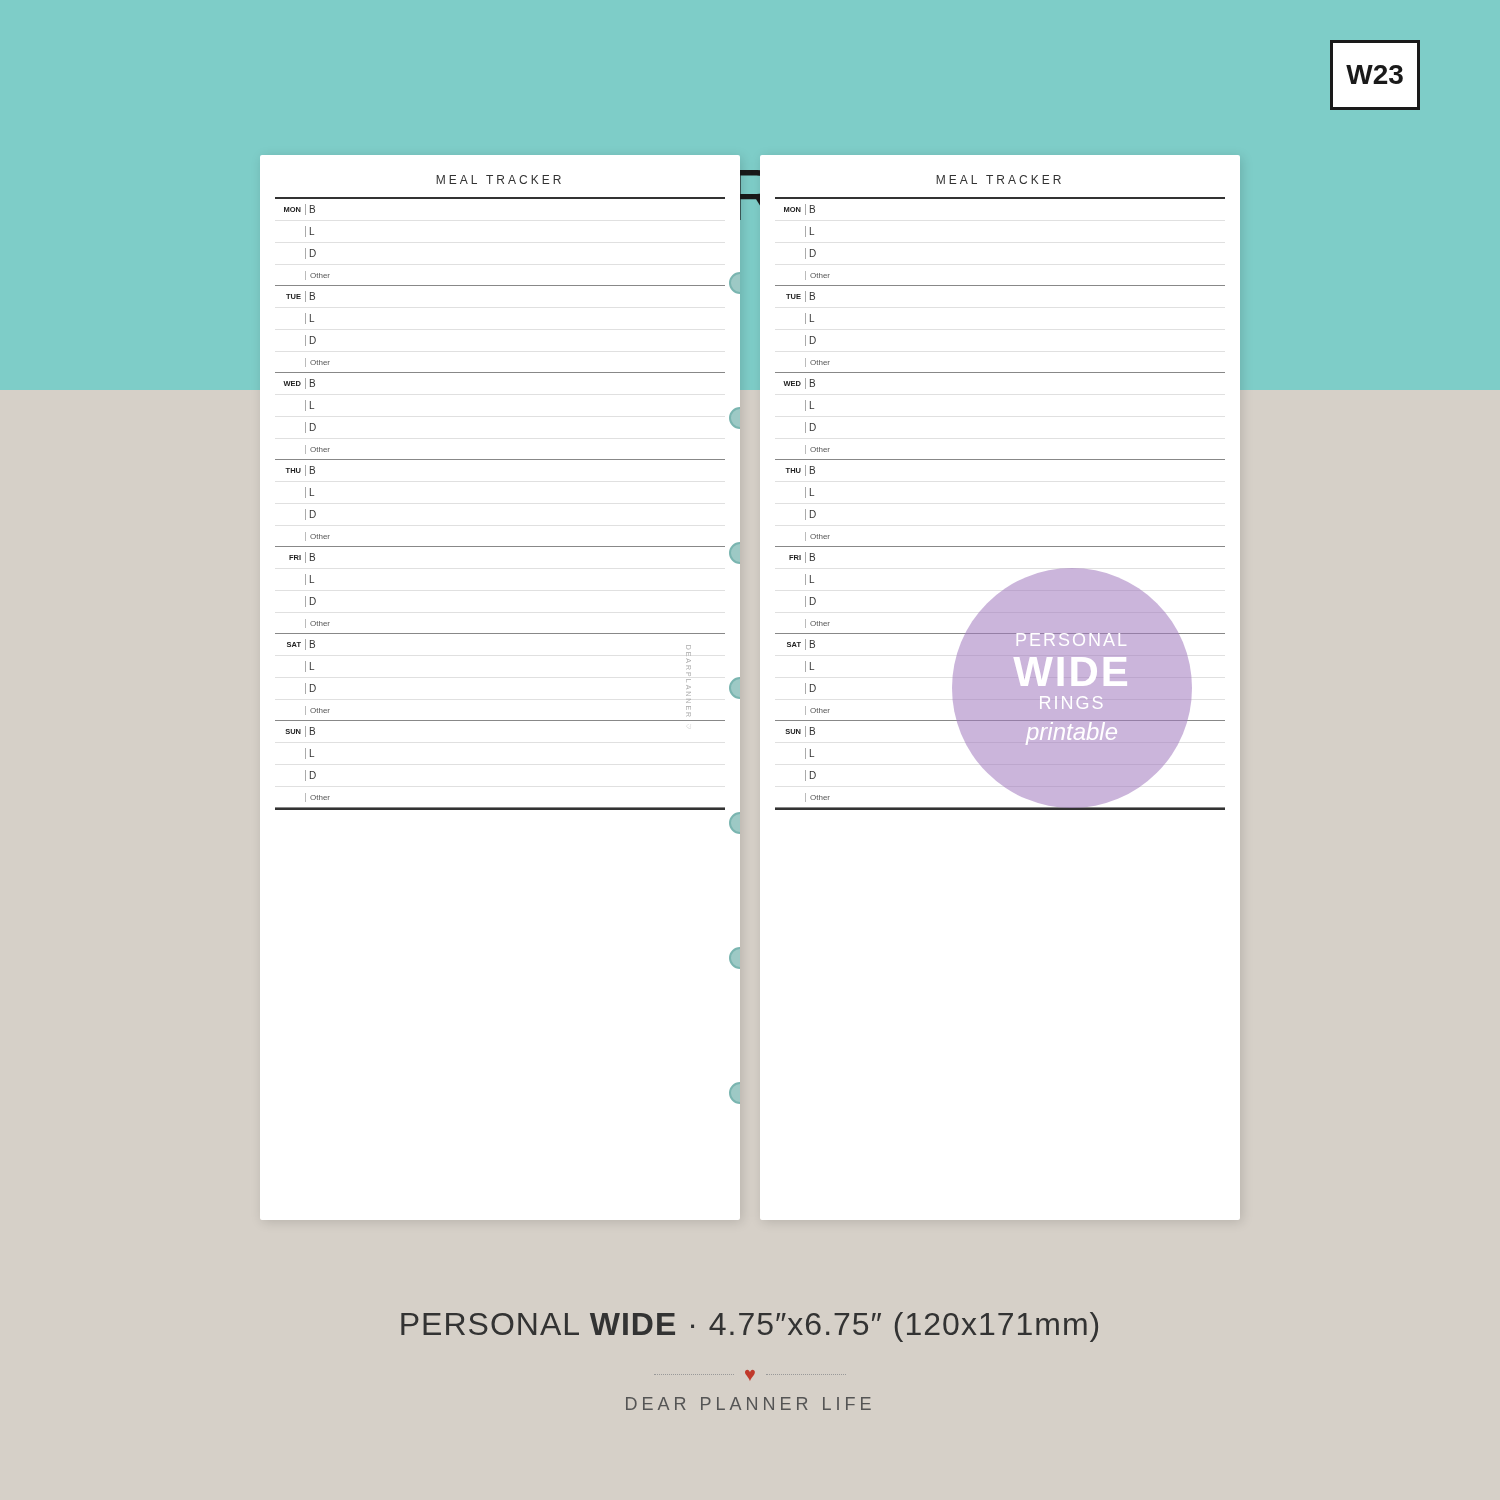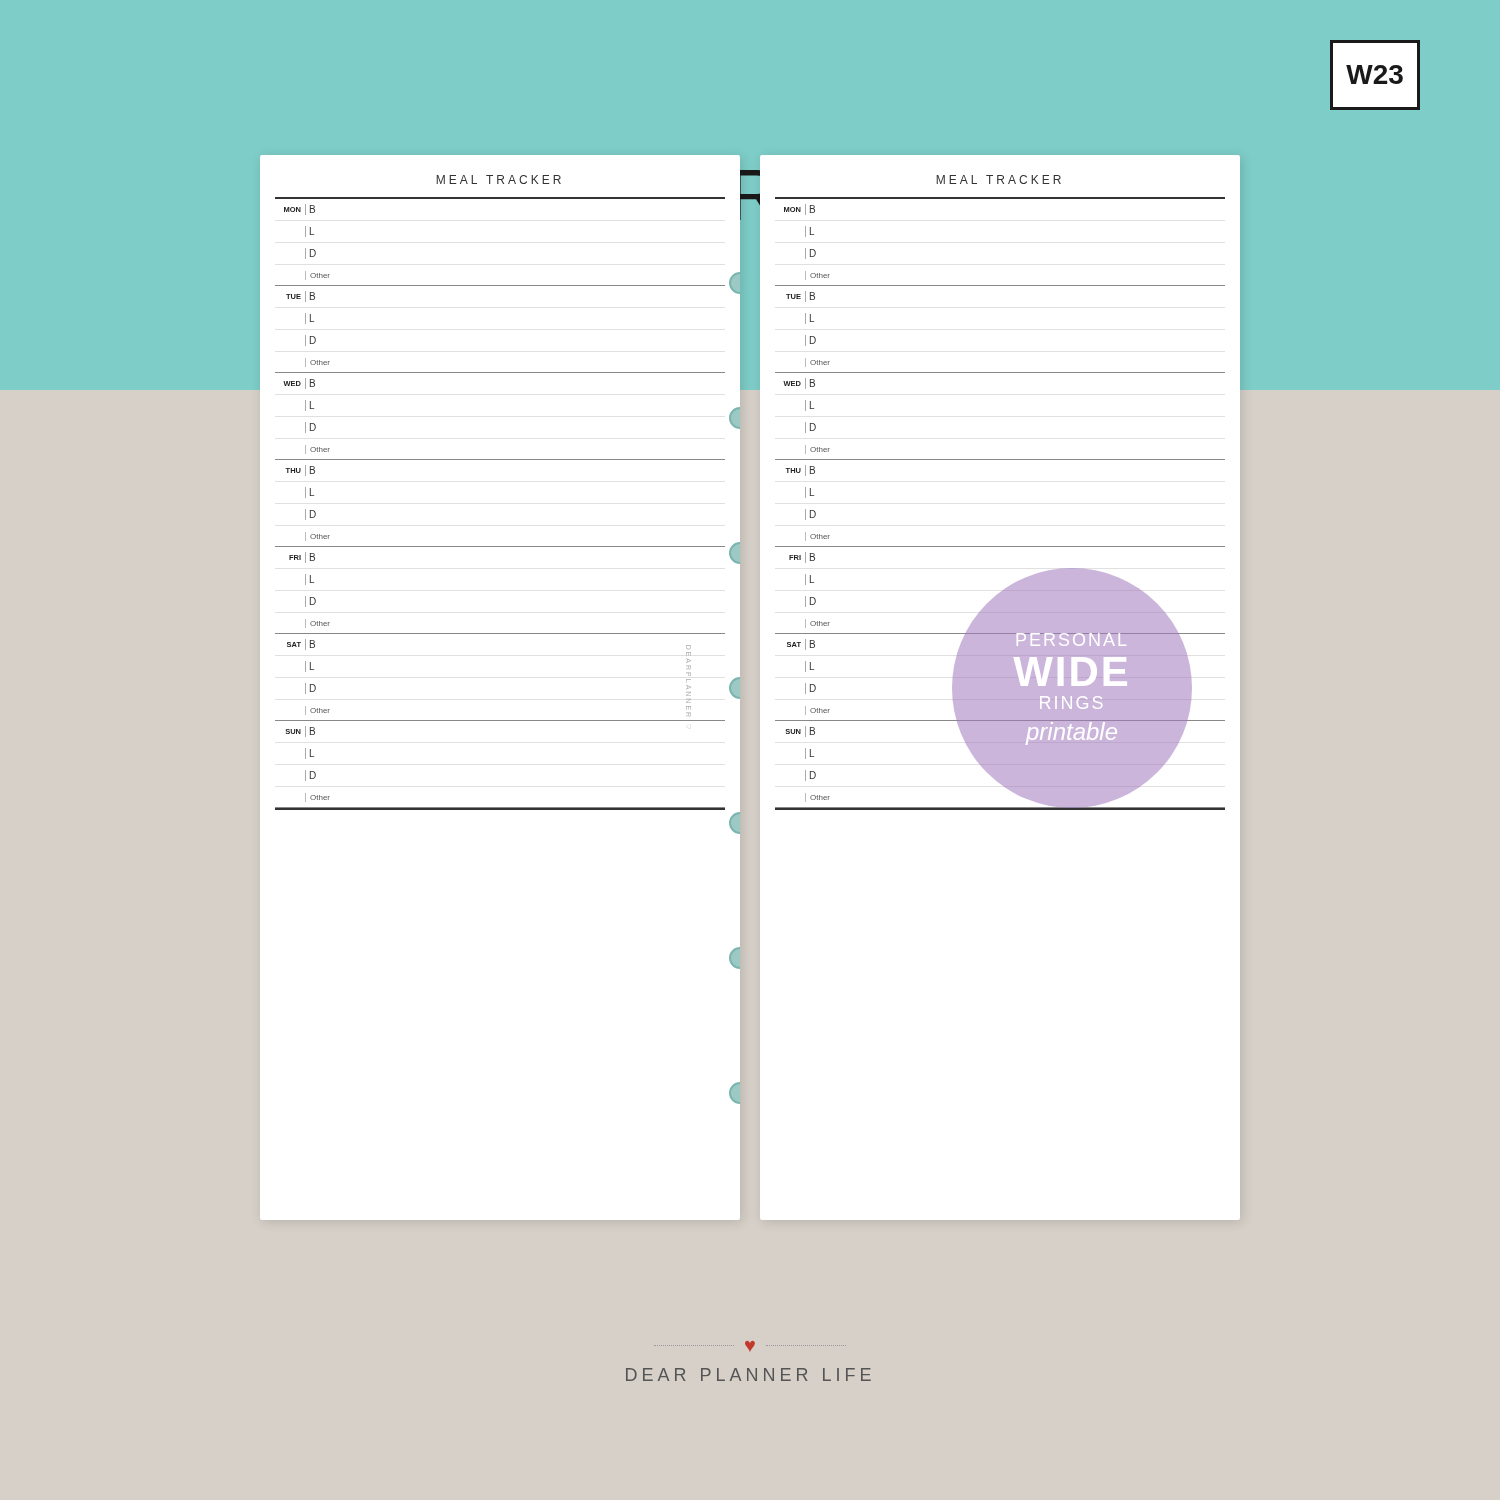--- a/index.html
+++ b/index.html
@@ -1207,20 +1207,25 @@
       <div class="watermark-personal">PERSONAL</div>
       <div class="watermark-wide">WIDE</div>
       <div class="watermark-rings">RINGS</div>
       <div class="watermark-printable">printable</div>
     </div>
   </div>
 
 </div>
 
 <div class="footer-area">
+  <div class="size-text">
+    <span>PERSONAL</span>
+    <strong>WIDE</strong>
+    <span> · 4.75″x6.75″ (120x171mm)</span>
+  </div>
   <div class="brand-area">
     <div class="brand-dots">
       <div class="dot-line"></div>
       <span class="heart-icon">♥</span>
       <div class="dot-line"></div>
     </div>
     <div class="brand-name">DEAR PLANNER LIFE</div>
   </div>
 </div>
 

